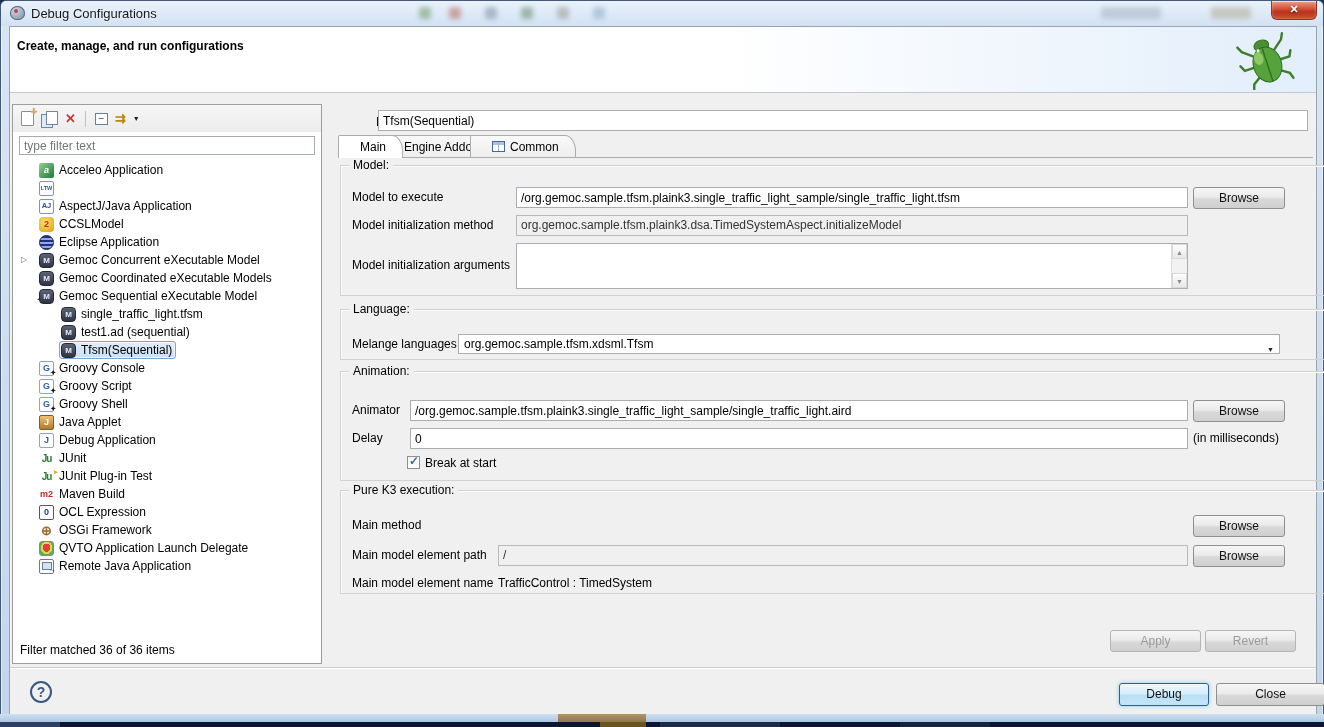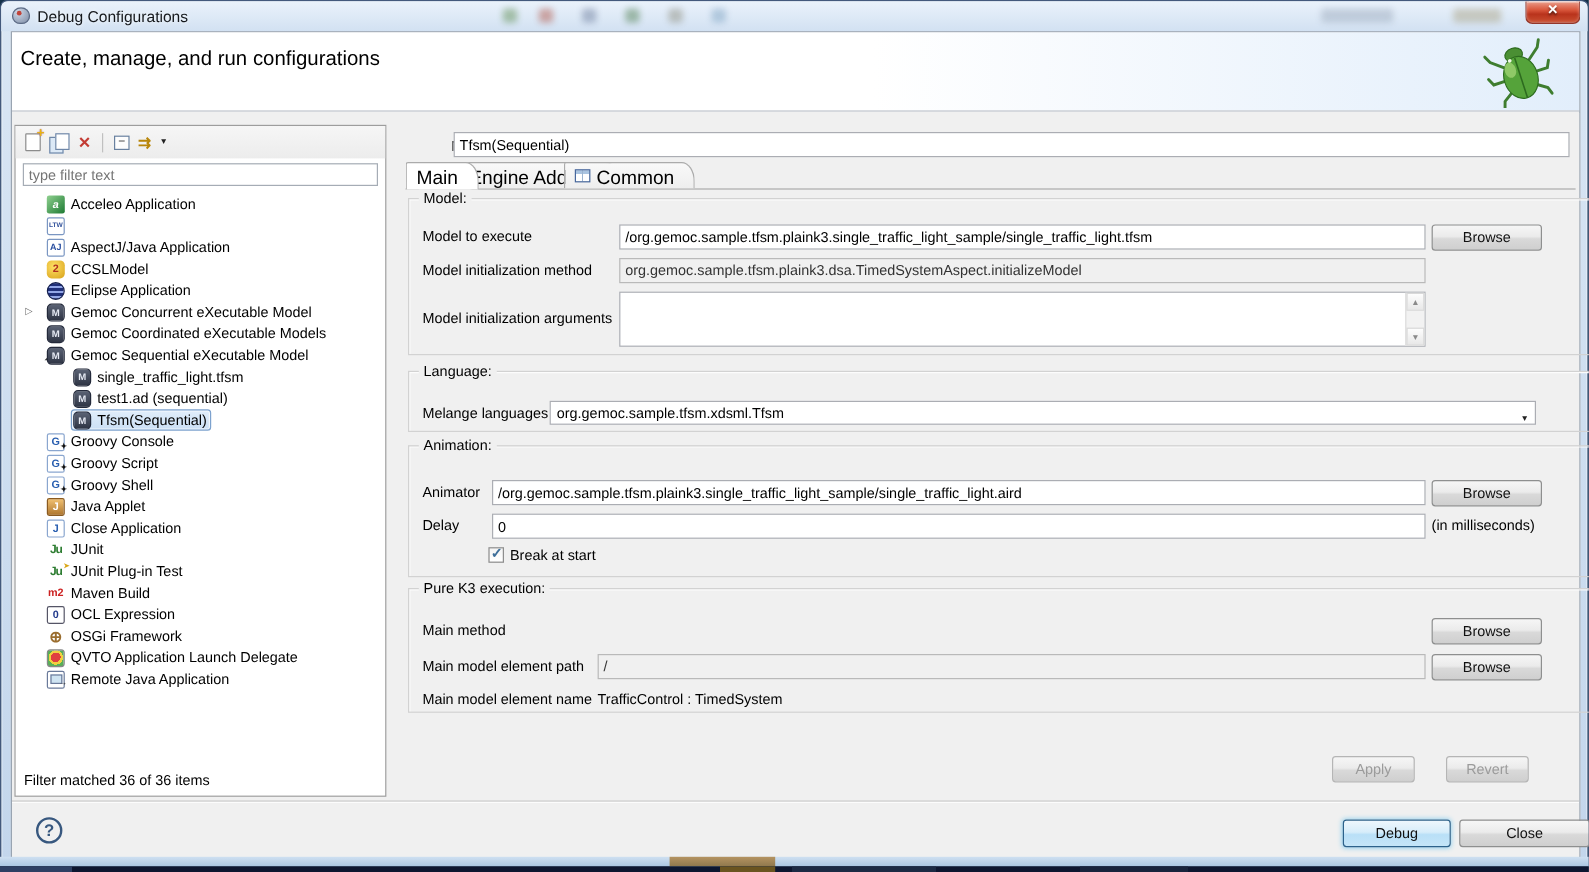--- a/index.html
+++ b/index.html
@@ -22,21 +22,21 @@
                box-shadow:inset 0 1px 0 rgba(255,255,255,.6), inset 0 0 3px rgba(255,255,255,.35);
                color:#fff; font-size:11px; font-weight:bold; text-align:center; line-height:17px; cursor:pointer;
                text-shadow:0 1px 2px rgba(0,0,0,.6); }
 
   .frame-inner { position:absolute; left:8px; top:25px; width:1308px; height:689px; background:#f0f0f0;
                  border:1px solid #99a4b1; }
 
   
   .banner { position:absolute; left:0; top:0; width:100%; height:66px;
             background:linear-gradient(90deg,#ffffff 55%,#e2eefb 100%); border-bottom:1px solid #c3c9d1; }
-  .banner-title { position:absolute; left:7px; top:12px; font-size:17px; font-weight:normal; color:#000; }
+  .banner-title { position:absolute; left:7px; top:12px; font-size:12px; font-weight:bold; color:#000; }
   .banner-bug { position:absolute; right:18px; top:3px; width:64px; height:60px; }
 
   
   .content { position:absolute; left:0; top:67px; width:100%; height:573px; background:#f0f0f0; }
 
   
   .left-panel { position:absolute; left:2px; top:10px; width:310px; height:560px; background:#fff; border:1px solid #9d9d9d; }
   .lp-toolbar { position:absolute; left:0; top:0; width:100%; height:27px; background:linear-gradient(#f6f6f6,#ececec);
                 display:flex; align-items:center; padding-left:8px; gap:7px; }
   .tbi { display:inline-block; cursor:pointer; }
@@ -95,21 +95,21 @@
 
   .filter-status { position:absolute; left:7px; bottom:6px; font-size:12px; color:#000; }
 
   
   .name-label { position:absolute; left:330px; top:21px; font-size:12px;margin-left:36px; }
   .name-input { position:absolute; left:368px; top:16px; width:930px; height:21px; border:1px solid #abadb3;
                 font-family:"Liberation Sans",sans-serif; font-size:12px; padding:0 4px; }
 
   .tab { position:absolute; top:41px; height:22px; border:1px solid #ababab; border-bottom:none;
          border-radius:2px 11px 0 0 / 2px 16px 0 0; background:linear-gradient(#f9f9f9,#eeeeee);
-         font-size:16px; padding:4px 16px 0 8px; cursor:pointer; display:flex; gap:5px; z-index:1;text-align:right; }
+         font-size:12px; padding:4px 16px 0 21px; cursor:pointer; display:flex; gap:5px; z-index:1;text-align:right; }
   .tab.active { background:#fff; height:23px; z-index:3; }
   .tabline { position:absolute; left:328px; top:63px; width:975px; height:1px; background:#ababab; }
   .grid-icon { width:13px; height:11px; margin-top:1px; border:1px solid #47679c;
                background:linear-gradient(90deg,transparent 5px,#9db4cf 5px,#9db4cf 6px,transparent 6px),
                           linear-gradient(#aac4e0 0 3px,#fff 3px); }
 
   .group { position:absolute; left:330px; width:1156px; border:1px solid #d2d2d2; box-shadow:inset 1px 1px 0 #fcfcfc; }
   .group-title { position:absolute; top:-8px; left:8px; background:#f0f0f0; padding:0 4px; font-size:12px; }
   .flabel { position:absolute; left:11px; font-size:12px; white-space:nowrap; }
   .field { position:absolute; height:21px; border:1px solid #abadb3; background:#fff; font-family:"Liberation Sans",sans-serif;
@@ -125,21 +125,21 @@
   .scroll-arrow.up { top:0; } .scroll-arrow.down { bottom:0; }
   .combo { position:absolute; left:117px; top:24px; width:822px; height:20px; border:1px solid #abadb3; background:#fff;
            font-size:12px; line-height:18px; padding:0 18px 0 5px; white-space:nowrap; overflow:hidden; cursor:pointer; }
   .combo-arrow { position:absolute; right:5px; top:6px; font-size:7px; color:#222; }
   .checkbox { position:absolute; width:13px; height:13px; border:1px solid #8e8e8e; background:linear-gradient(#f4f4f4,#fff);
               cursor:pointer; }
   .checkbox .mark { position:absolute; left:1px; top:-3px; color:#3d6e99; font-size:12px; font-weight:bold; }
   .suffix { position:absolute; left:852px; font-size:12px; white-space:nowrap; }
   .plain-value { position:absolute; font-size:12px; white-space:nowrap; }
 
-  .applyrow-btn { position:absolute; width:69px; height:22px; line-height:20px; color:#9b9b9b; border-color:#b5b5b5; cursor:default;text-align:center; }
+  .applyrow-btn { position:absolute; width:91px; height:22px; line-height:20px; color:#9b9b9b; border-color:#b5b5b5; cursor:default;text-align:center; }
 
   
   .footer { position:absolute; left:0; top:640px; width:100%; height:48px; background:#f0f0f0;
             border-top:1px solid #cdcdcd; box-shadow:inset 0 1px 0 #fff; }
   .help-btn { position:absolute; left:20px; top:13px; width:22px; height:22px; border:2px solid #38587f; border-radius:50%;
               color:#38587f; font-size:14px; font-weight:bold; text-align:center; line-height:18px; cursor:pointer; }
   .debug-btn { position:absolute; left:1109px; top:15px; width:90px; height:23px; line-height:21px;
                border-color:#2c628b; background:linear-gradient(#eef7fd 0%,#d7edfa 45%,#b9e0f7 55%,#c4e5f8 100%);
                box-shadow:0 0 4px #86cdee; }
   .close-btn2 { position:absolute; left:1206px; top:15px; width:109px; height:23px; line-height:21px; }
@@ -328,21 +328,21 @@
               <span class="sel">
                 <span class="ticon i-applet">J</span>
                 <span class="tlabel">Java Applet</span>
               </span>
             </div>
 
             <div class="trow">
               <span class="expander"></span>
               <span class="sel">
                 <span class="ticon i-javaapp">J</span>
-                <span class="tlabel">Close Application</span>
+                <span class="tlabel">Debug Application</span>
               </span>
             </div>
 
             <div class="trow">
               <span class="expander"></span>
               <span class="sel">
                 <span class="ticon i-junit">Ju</span>
                 <span class="tlabel">JUnit</span>
               </span>
             </div>

